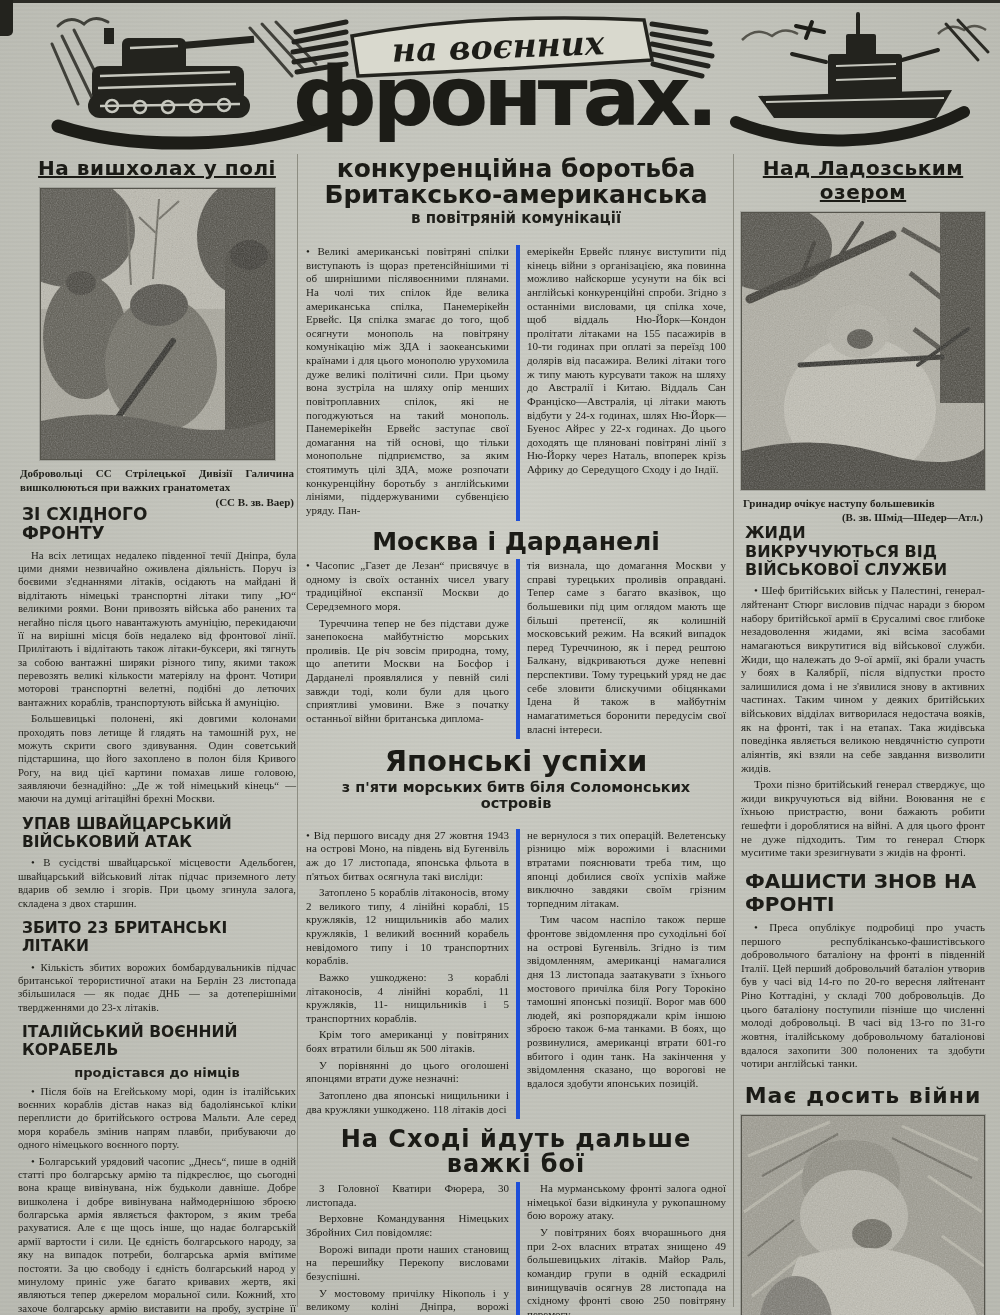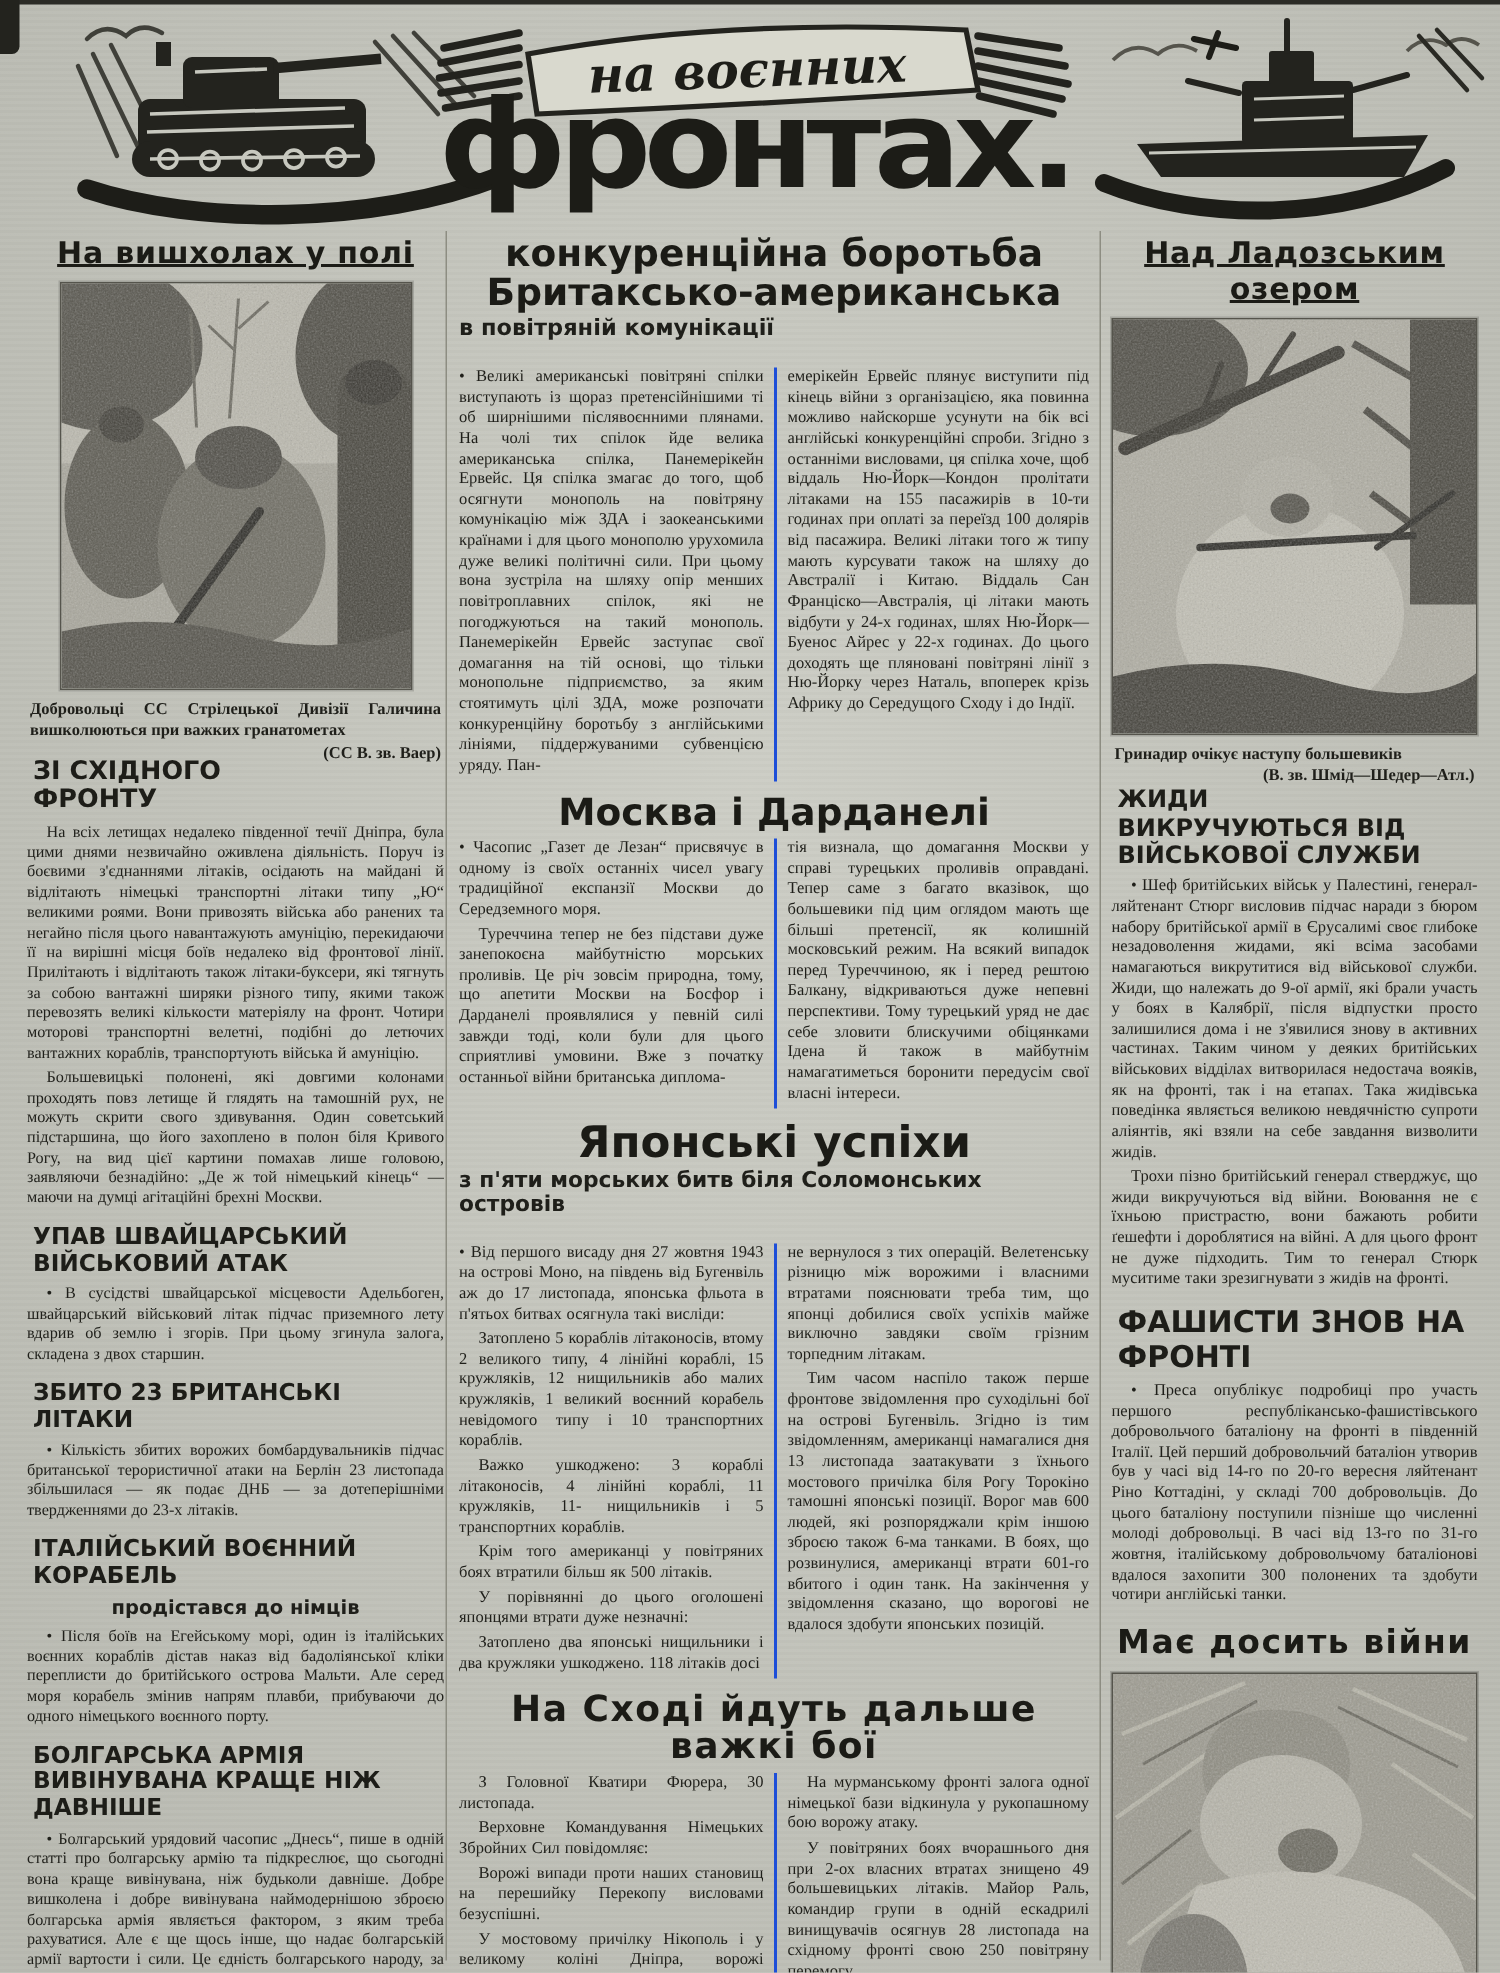--- a/index.html
+++ b/index.html
@@ -45,25 +45,25 @@
   .caption{font-weight:bold;font-size:11px;line-height:1.3;margin:6px 2px 4px 2px;text-align:justify;}
   .caption .credit{float:right;font-weight:bold;}
 
   
   .big-t{font-family:"DejaVu Sans","Liberation Sans",sans-serif;font-weight:bold;color:#1b1b16;
          text-align:center;line-height:1.02;letter-spacing:0;}
   .t26{font-size:25px;}
   .t30{font-size:29px;}
   .t24{font-size:24px;}
   .big-sub{font-family:"DejaVu Sans","Liberation Sans",sans-serif;font-weight:bold;font-size:15px;
-           margin:2px 0 6px 0;}
+           text-align:center;margin:2px 0 6px 0;}
   .twocol{display:flex;margin-top:18px;}
   .twocol .c{width:50%;box-sizing:border-box;}
   .twocol .c:first-child{padding-right:7px;}
-  .twocol .c:last-child{padding-left:7px;border-left:2px solid #1d4ed8;}
+  .twocol .c:last-child{padding-left:7px;border-left:4px solid #1d4ed8;}
   .art{margin-top:6px;}
 </style>
 </head>
 <body>
 
 <div class="top-edge"></div>
 <div class="corner-blob"></div>
 
 <div id="masthead">
   <svg width="1000" height="150" viewBox="0 0 1000 150">
@@ -205,21 +205,20 @@
   <h3 class="sec">УПАВ ШВАЙЦАРСЬКИЙ ВІЙСЬКОВИЙ АТАК</h3>
   <p class="b">• В сусідстві швайцарської місцевости Адельбоген, швайцарський військовий літак підчас приземного лету вдарив об землю і згорів. При цьому згинула залога, складена з двох старшин.</p>
 
   <h3 class="sec">ЗБИТО 23 БРИТАНСЬКІ ЛІТАКИ</h3>
   <p class="b">• Кількість збитих ворожих бомбардувальників підчас британської терористичної атаки на Берлін 23 листопада збільшилася — як подає ДНБ — за дотеперішніми твердженнями до 23-х літаків.</p>
 
   <h3 class="sec">ІТАЛІЙСЬКИЙ ВОЄННИЙ КОРАБЕЛЬ</h3>
   <div class="sec-sub">продістався до німців</div>
   <p class="b">• Після боїв на Егейському морі, один із італійських воєнних кораблів дістав наказ від бадоліянської кліки переплисти до бритійського острова Мальти. Але серед моря корабель змінив напрям плавби, прибуваючи до одного німецького воєнного порту.</p>
 
-  <h3 class="sec">БОЛГАРСЬКА АРМІЯ ВИВІНУВАНА КРАЩЕ НІЖ ДАВНІШЕ</h3>
   <p class="b">• Болгарський урядовий часопис „Днесь“, пише в одній статті про болгарську армію та підкреслює, що сьогодні вона краще вивінувана, ніж будьколи давніше. Добре вишколена і добре вивінувана наймодернішою зброєю болгарська армія являється фактором, з яким треба рахуватися. Але є ще щось інше, що надає болгарській армії вартости і сили. Це єдність болгарського народу, за яку на випадок потреби, болгарська армія вмітиме постояти. За цю свободу і єдність болгарський народ у минулому приніс уже багато кривавих жертв, які являються тепер джерелом моральної сили. Кожний, хто захоче болгарську армію виставити на пробу, зустріне її оточену любов'ю всього народу і готову на своїх позиціях.</p>
 </div>
 
 <div class="col" id="col-center">
 
   <div class="big-t t26">конкуренційна боротьба</div>
   <div class="big-t t26">Бритаксько-американська</div>
   <div class="big-sub">в повітряній комунікації</div>
   <div class="twocol">
     <div class="c">

